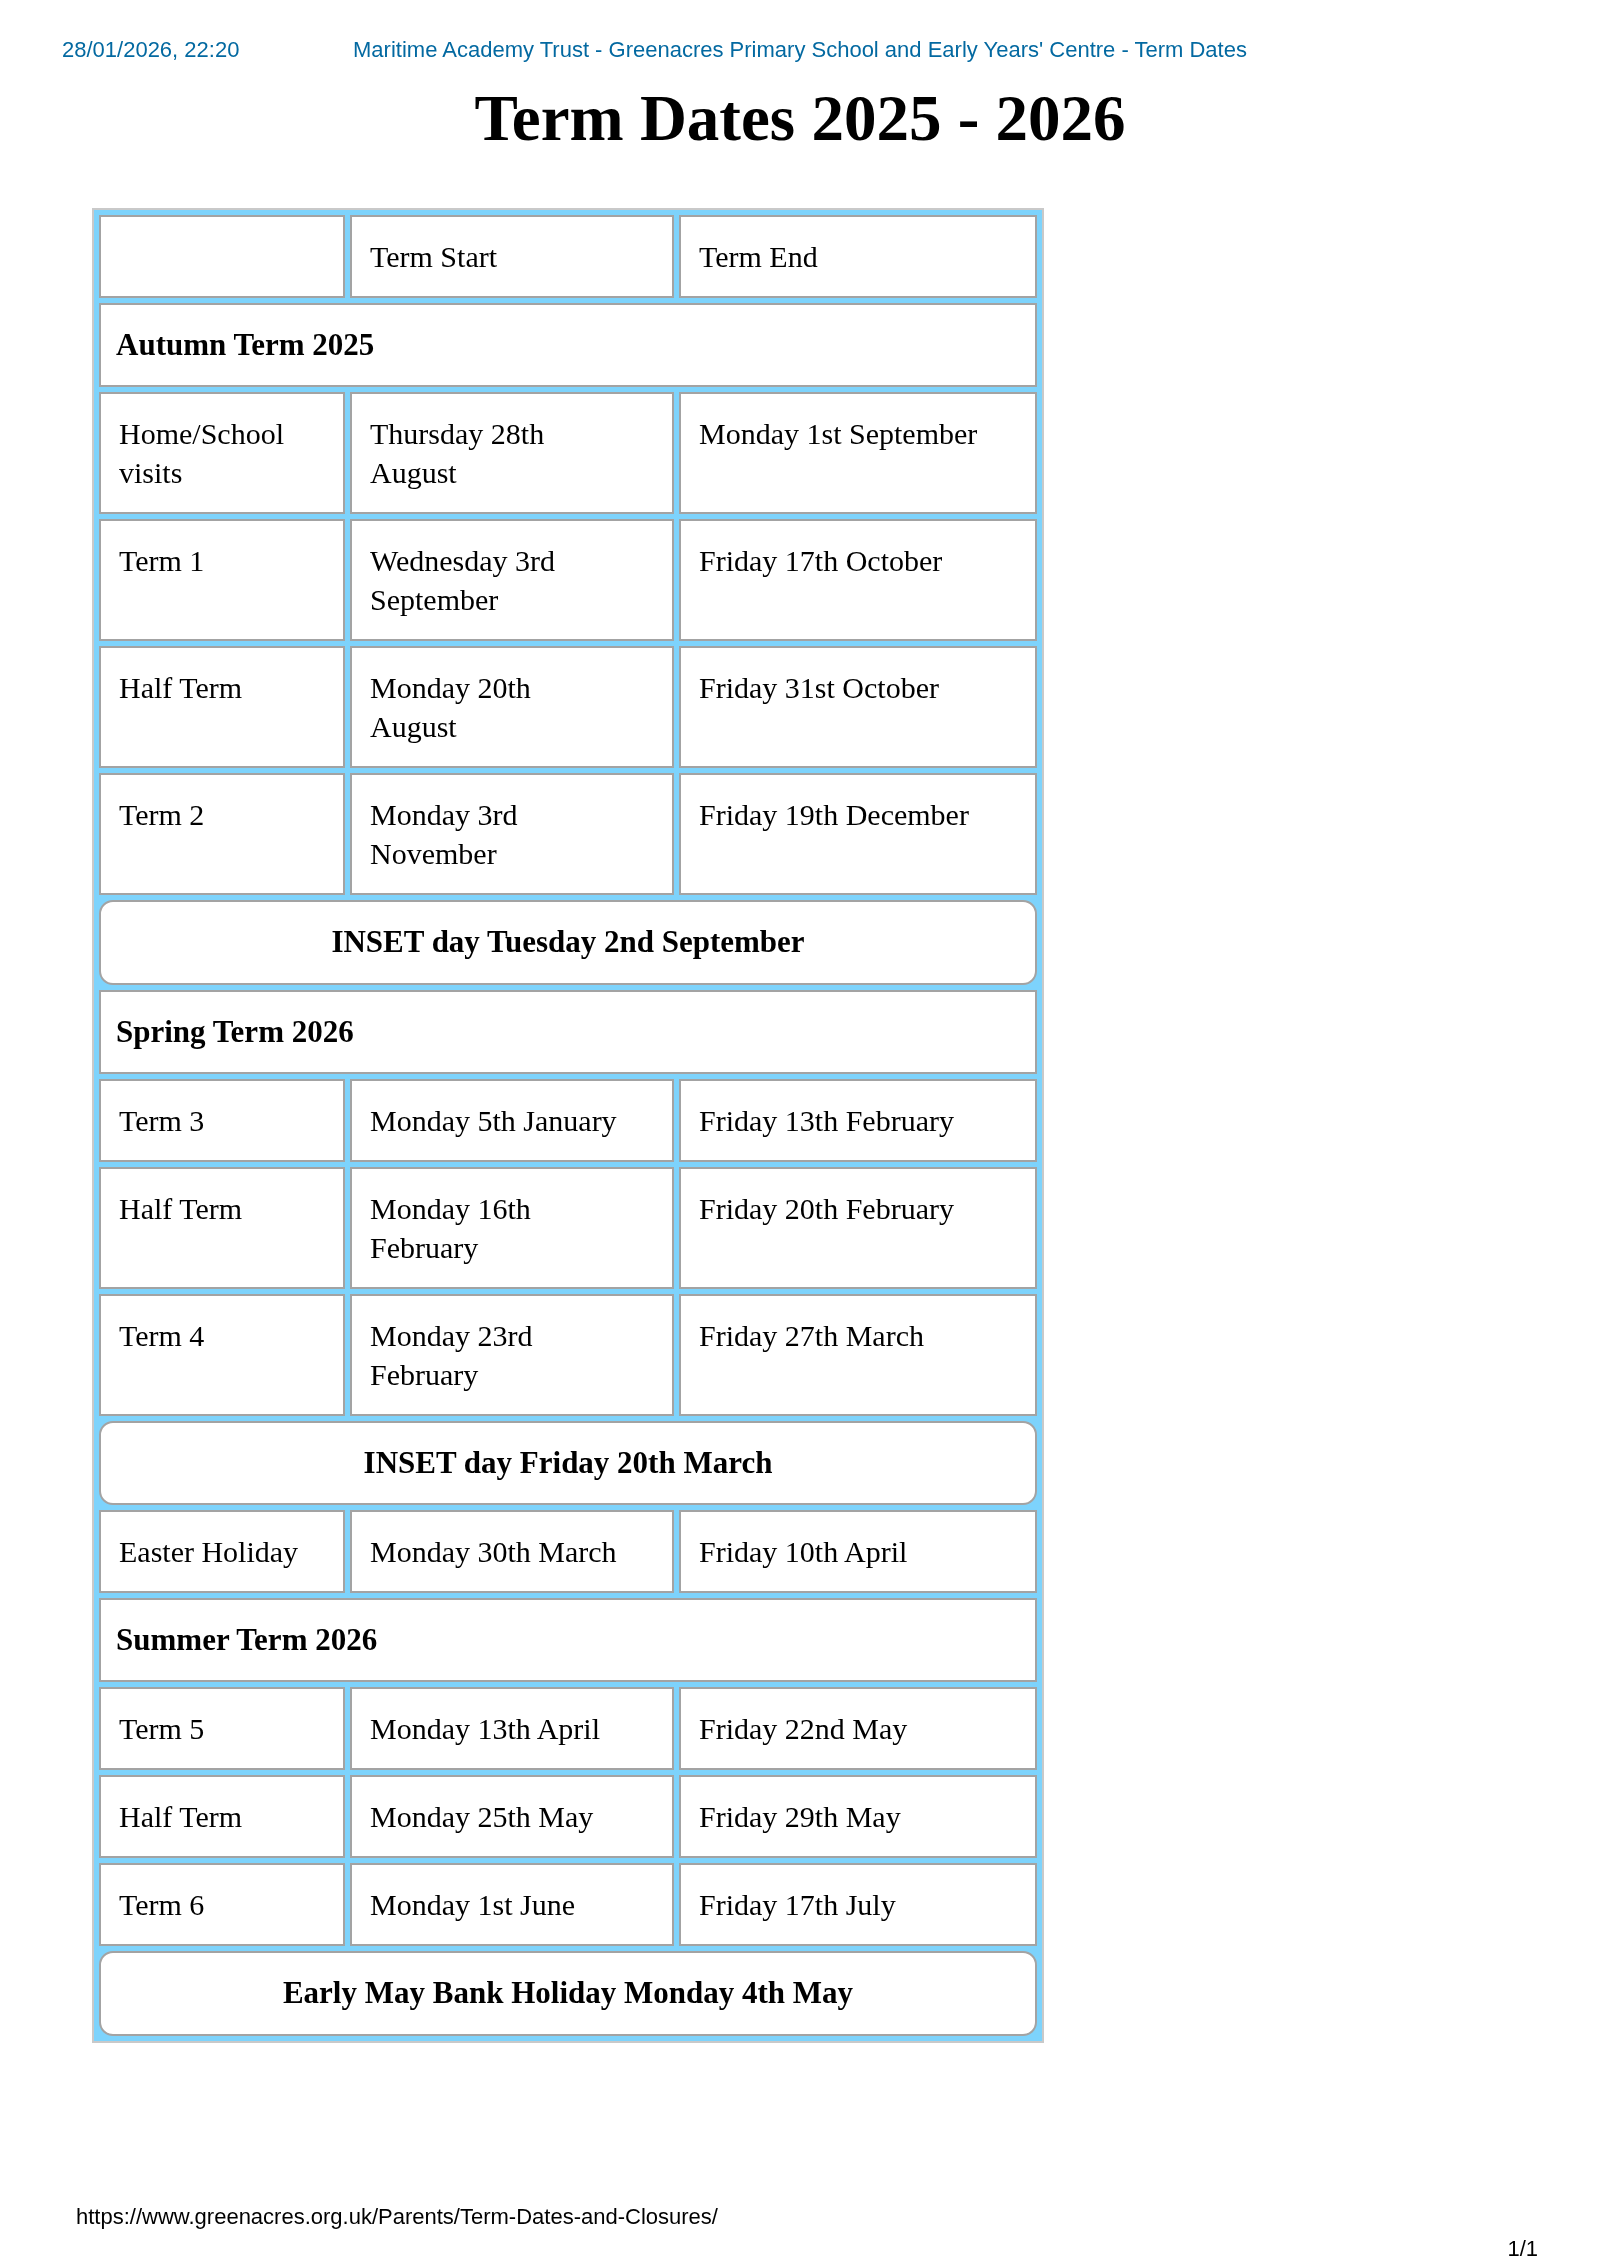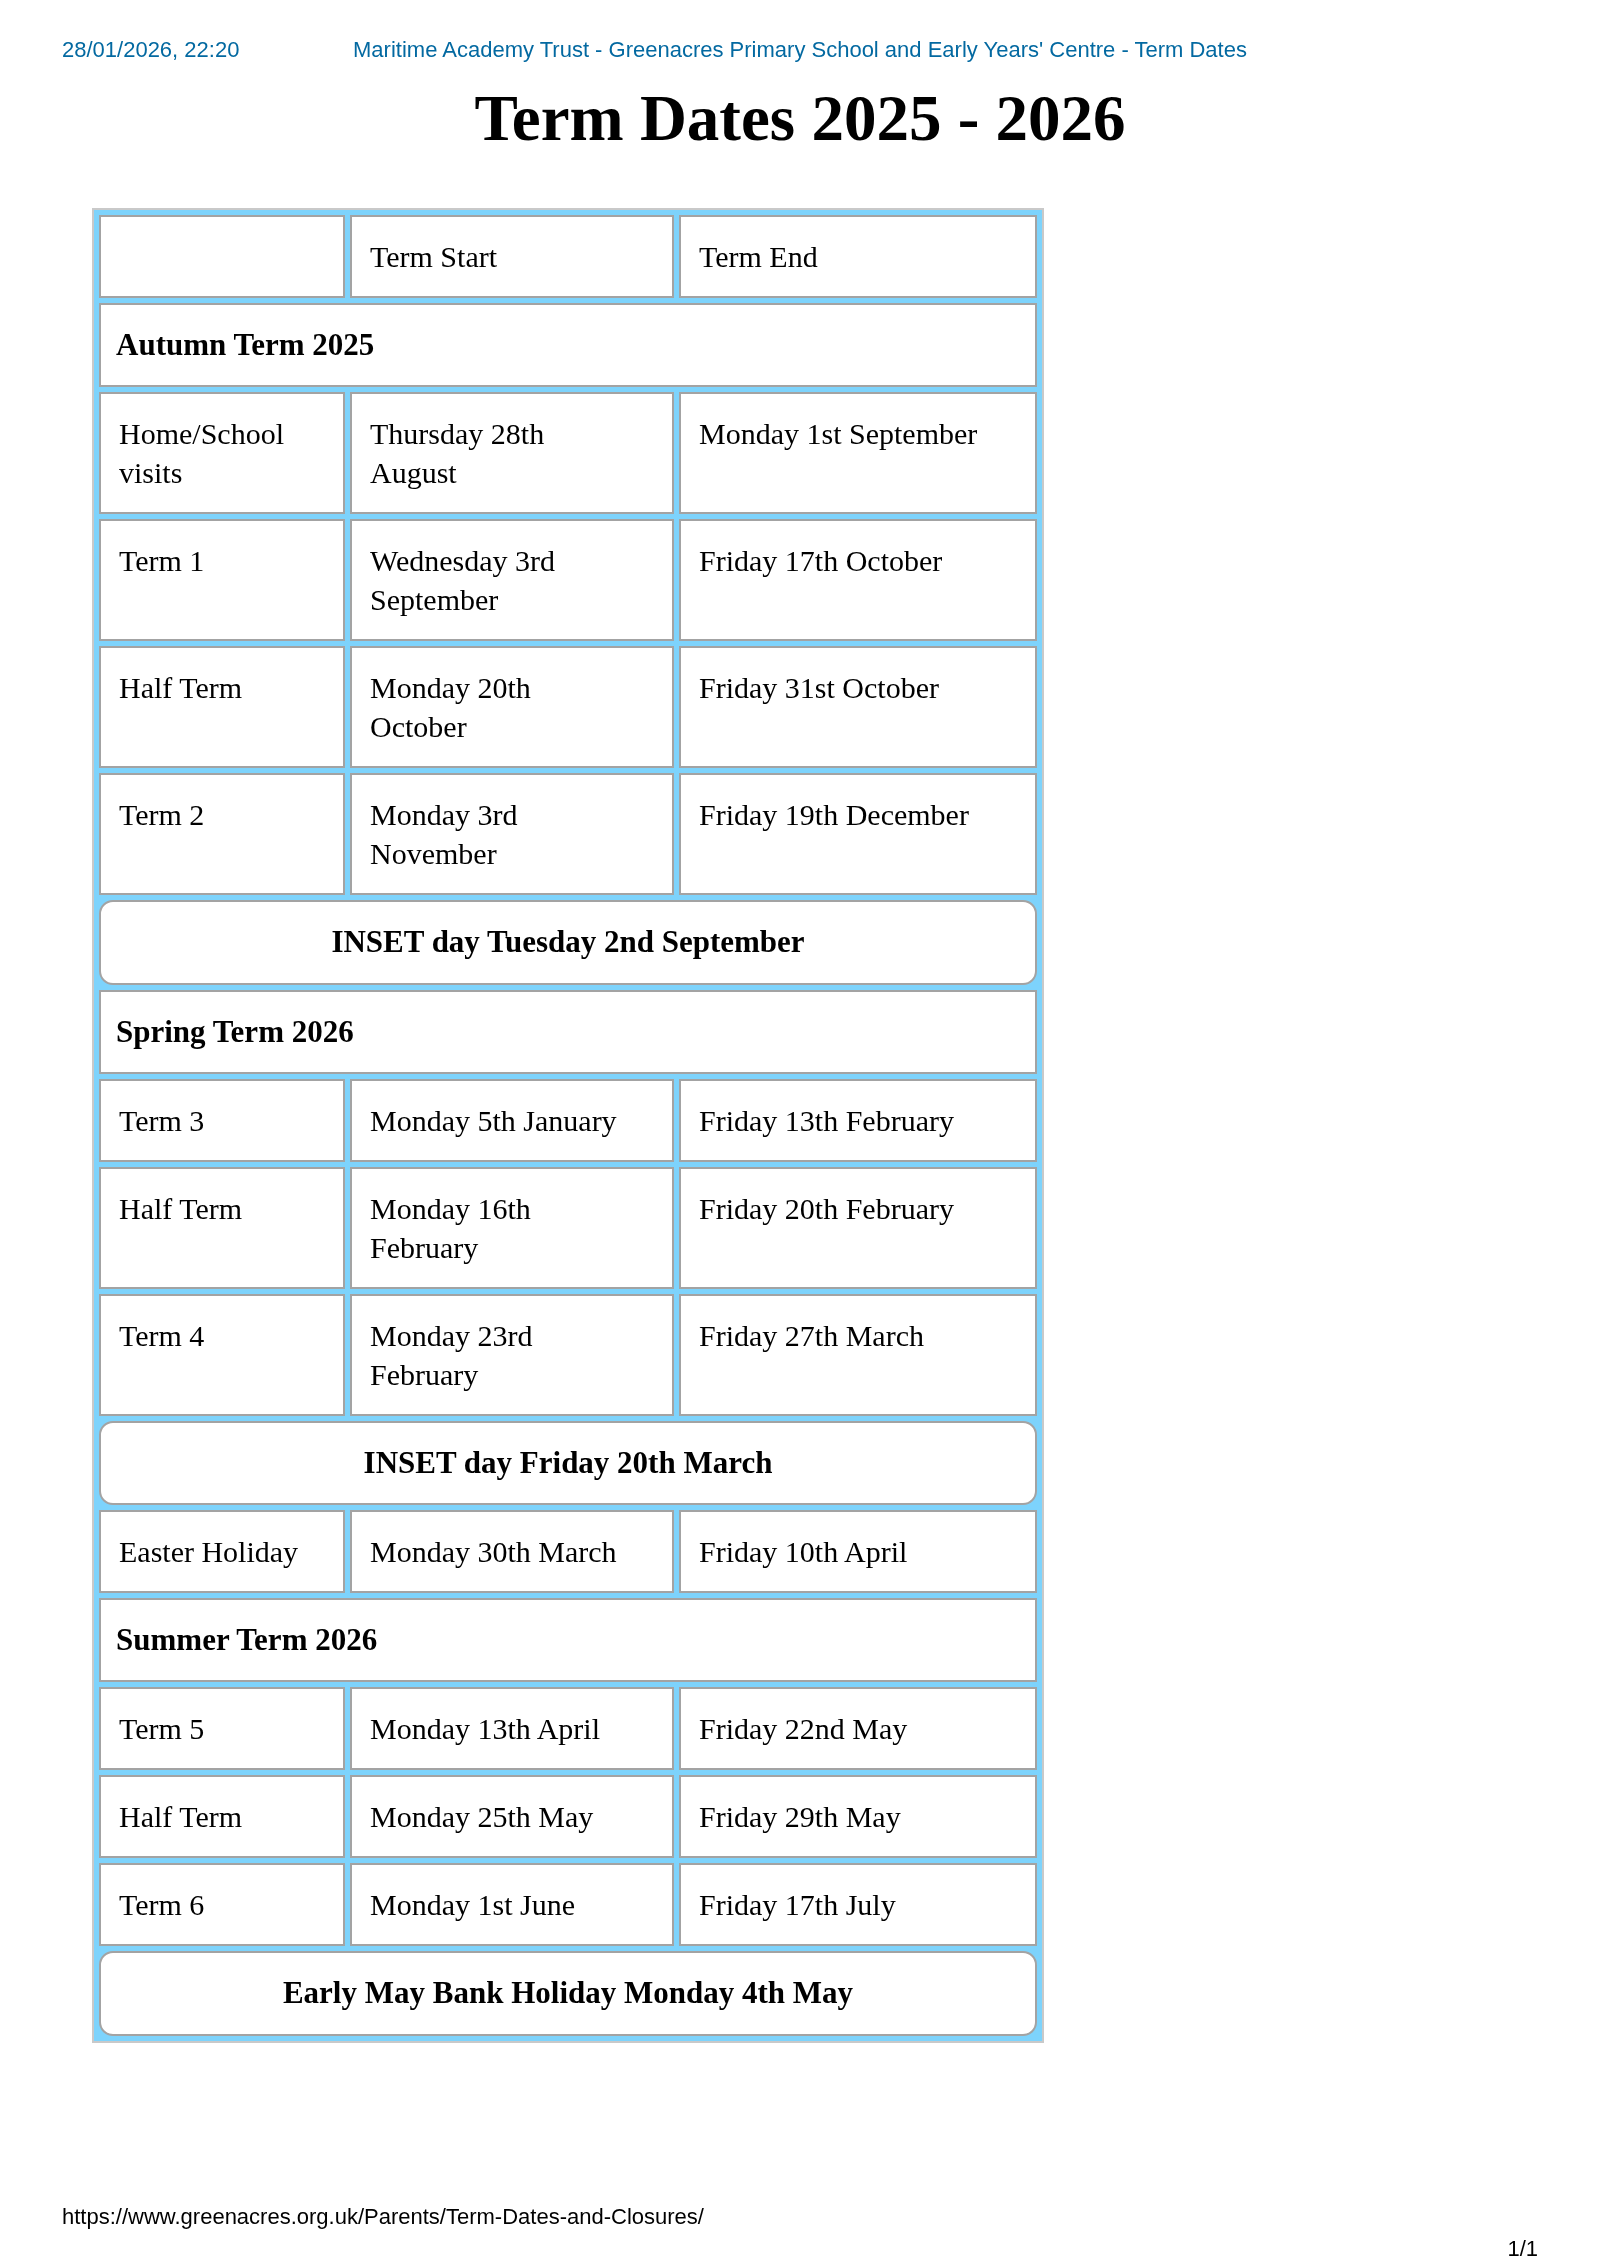--- a/index.html
+++ b/index.html
@@ -98,21 +98,21 @@
     left: 0;
     width: 100%;
     height: 28px;
     font-family: "Liberation Sans", sans-serif;
     font-size: 22px;
     line-height: 28px;
     color: #000000;
   }
   .pf-url {
     position: absolute;
-    left: 62px;
+    left: 76px;
     top: 0;
     white-space: nowrap;
   }
   .pf-page {
     position: absolute;
     right: 62px;
     top: 0;
     white-space: nowrap;
     margin-top: 32px;
   }
@@ -151,21 +151,21 @@
     </tr>
     <tr>
       <td>Term 1</td>
       <td>Wednesday 3rd
 September</td>
       <td>Friday 17th October</td>
     </tr>
     <tr>
       <td>Half Term</td>
       <td>Monday 20th
-October</td>
+August</td>
       <td>Friday 31st October</td>
     </tr>
     <tr>
       <td>Term 2</td>
       <td>Monday 3rd
 November</td>
       <td>Friday 19th December</td>
     </tr>
     <tr>
       <td class="banner-cell" colspan="3">INSET day Tuesday 2nd September</td>

